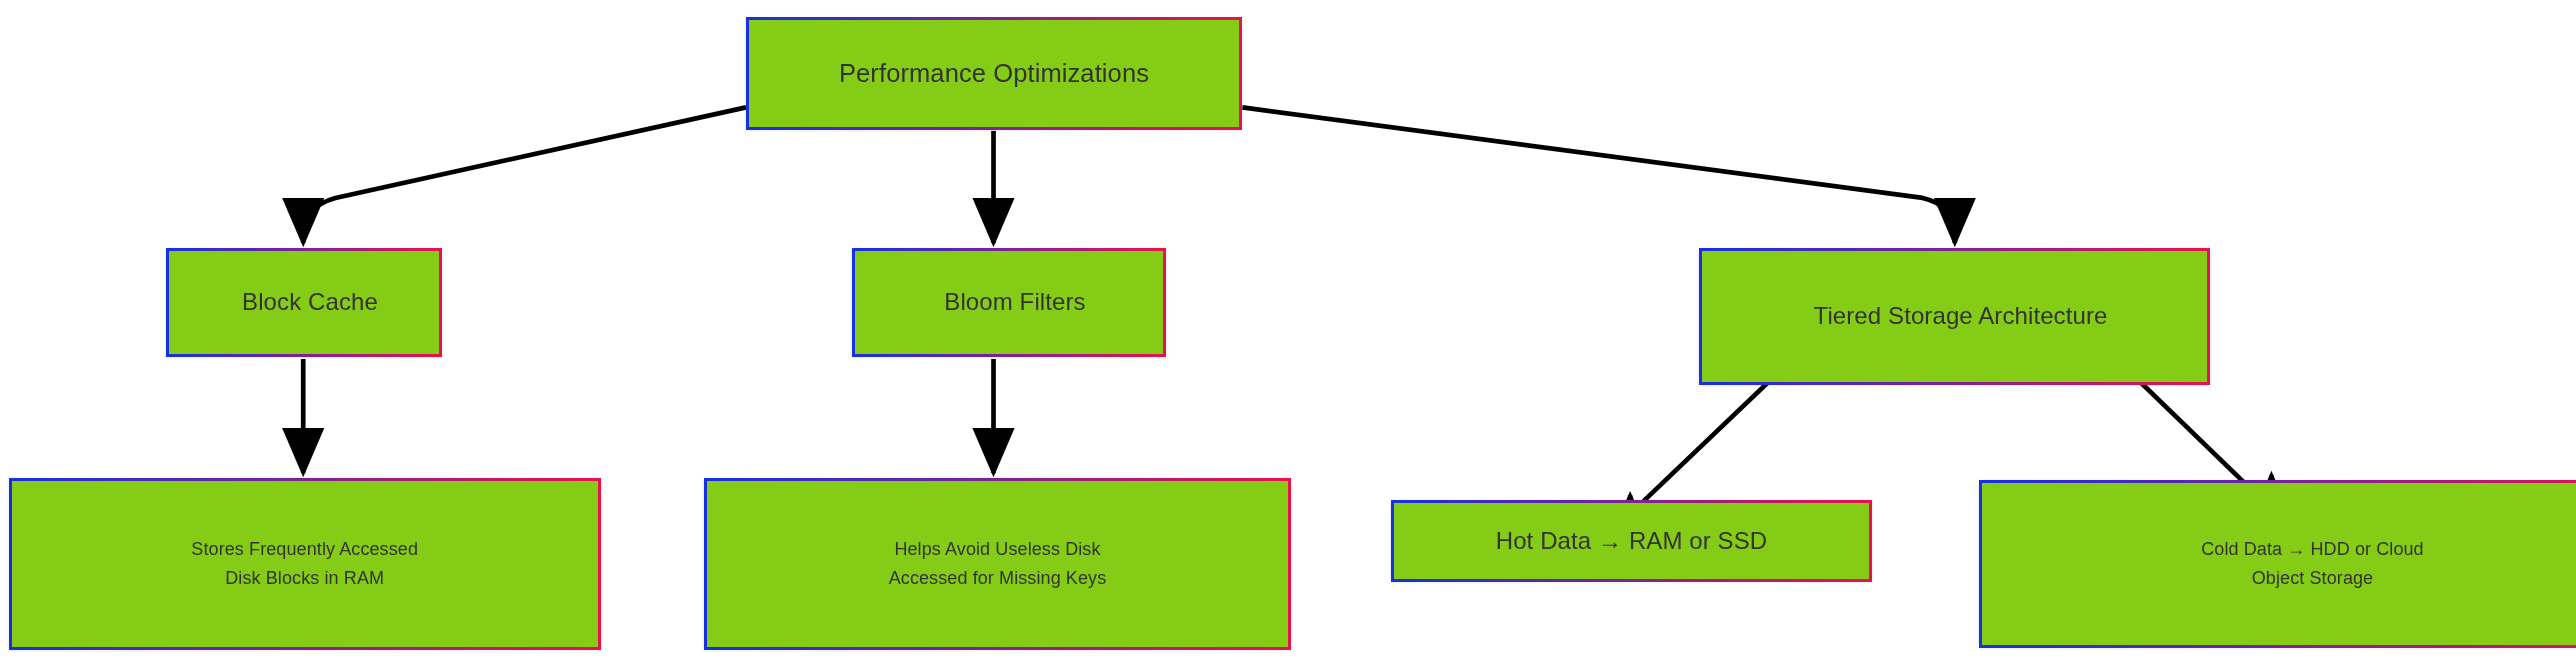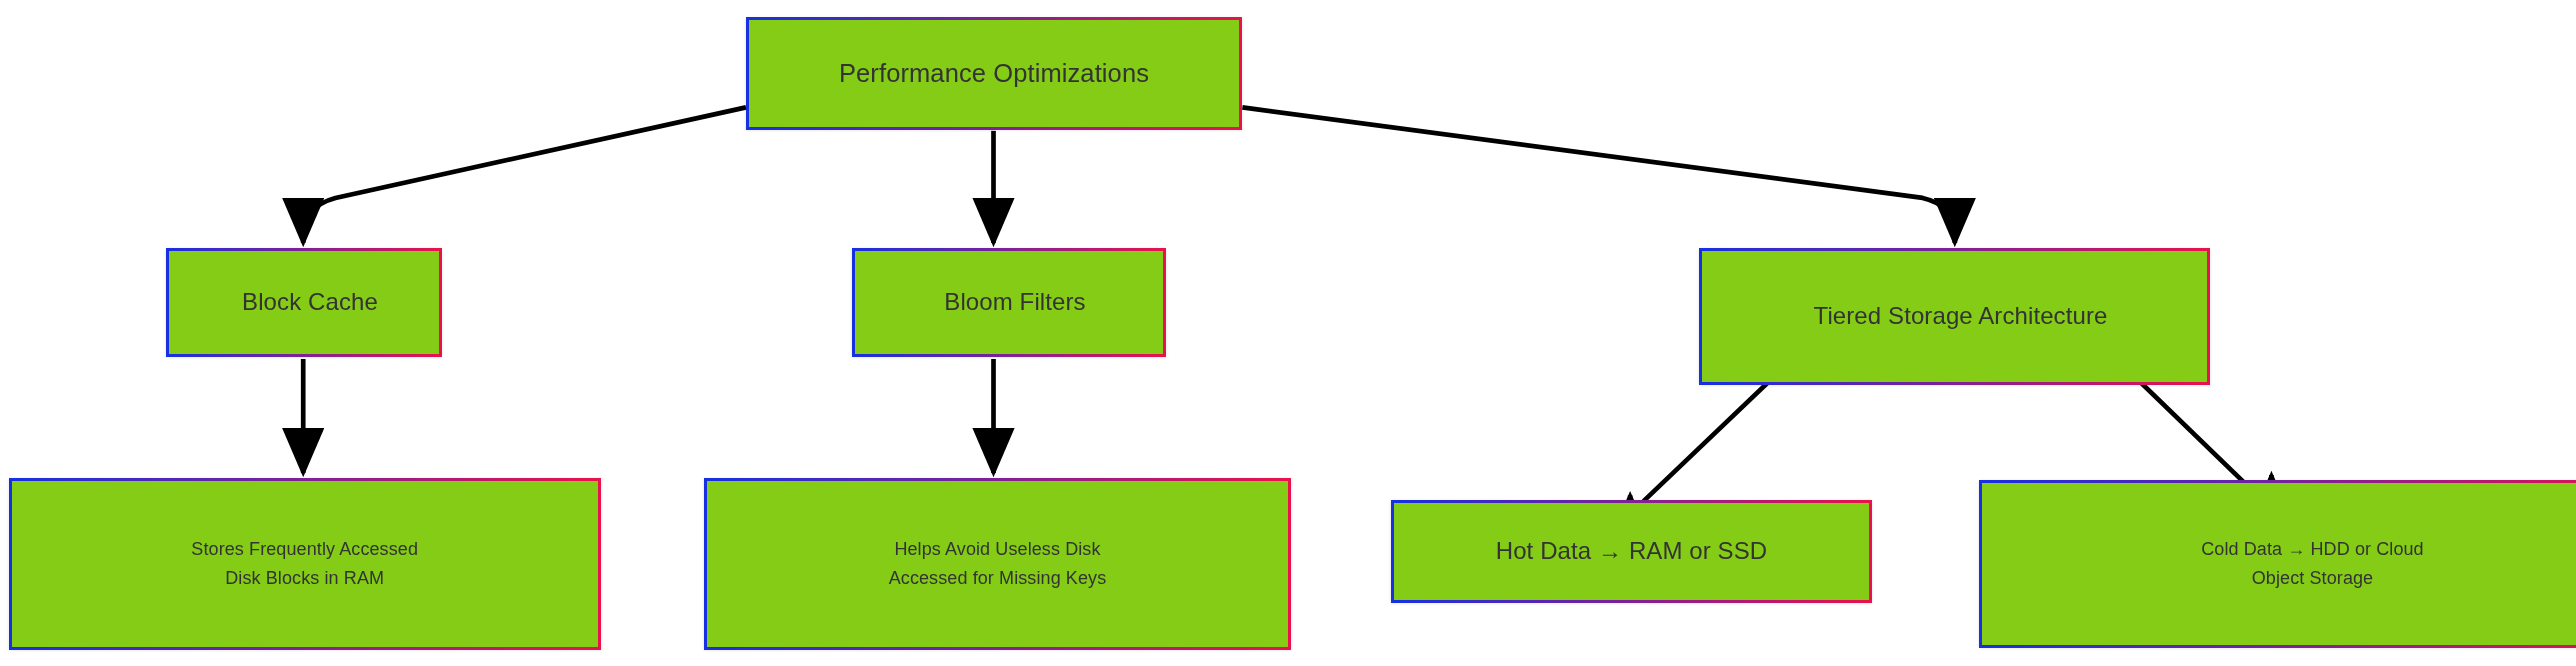--- a/index.html
+++ b/index.html
@@ -94,21 +94,21 @@
   <div class="node-box lvl-leaf" style="left: 8.7px; top: 478px; width: 592px; height: 172px; border-image-source: linear-gradient(90deg, rgb(23, 48, 224) 0%, rgb(232, 18, 76) 100%);">
     <span class="node-label">Stores Frequently Accessed
 Disk Blocks in RAM</span>
   </div>
 
   <div class="node-box lvl-leaf" style="left: 704px; top: 478px; width: 587px; height: 172px; border-image-source: linear-gradient(90deg, rgb(23, 48, 224) 0%, rgb(232, 18, 76) 100%);">
     <span class="node-label">Helps Avoid Useless Disk
 Accessed for Missing Keys</span>
   </div>
 
-  <div class="node-box lvl-leaf-sm" style="left: 1391px; top: 500px; width: 481px; height: 103px; border-image-source: linear-gradient(90deg, rgb(23, 48, 224) 0%, rgb(232, 18, 76) 100%);">
+  <div class="node-box lvl-leaf-sm" style="left: 1391px; top: 500px; width: 481px; height: 82px; border-image-source: linear-gradient(90deg, rgb(23, 48, 224) 0%, rgb(232, 18, 76) 100%);">
     <span class="node-label">Hot Data → RAM or SSD</span>
   </div>
 
   <div class="node-box lvl-leaf" style="left: 1979px; top: 480px; width: 667px; height: 168px; border-image-source: linear-gradient(90deg, rgb(23, 48, 224) 0%, rgb(232, 18, 76) 100%);">
     <span class="node-label">Cold Data → HDD or Cloud
 Object Storage</span>
   </div>
 
 </div>
 

